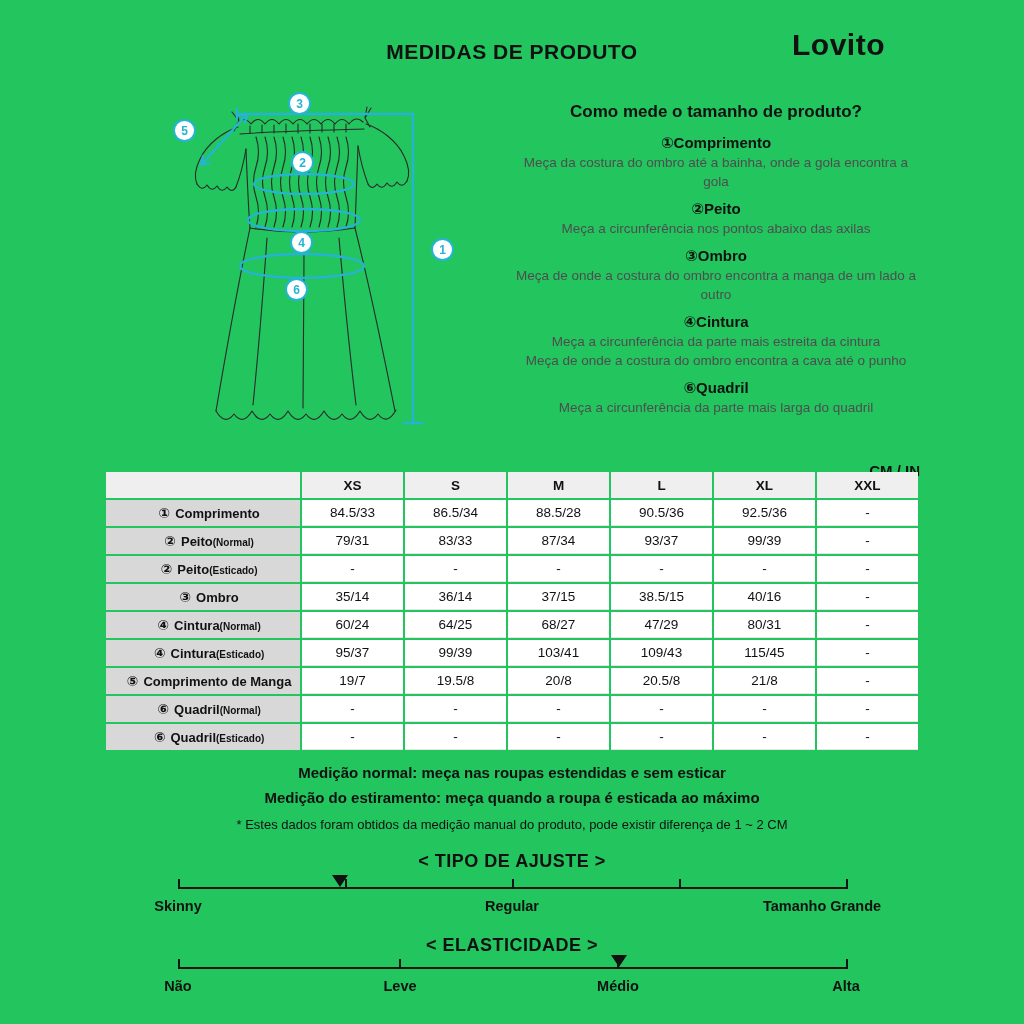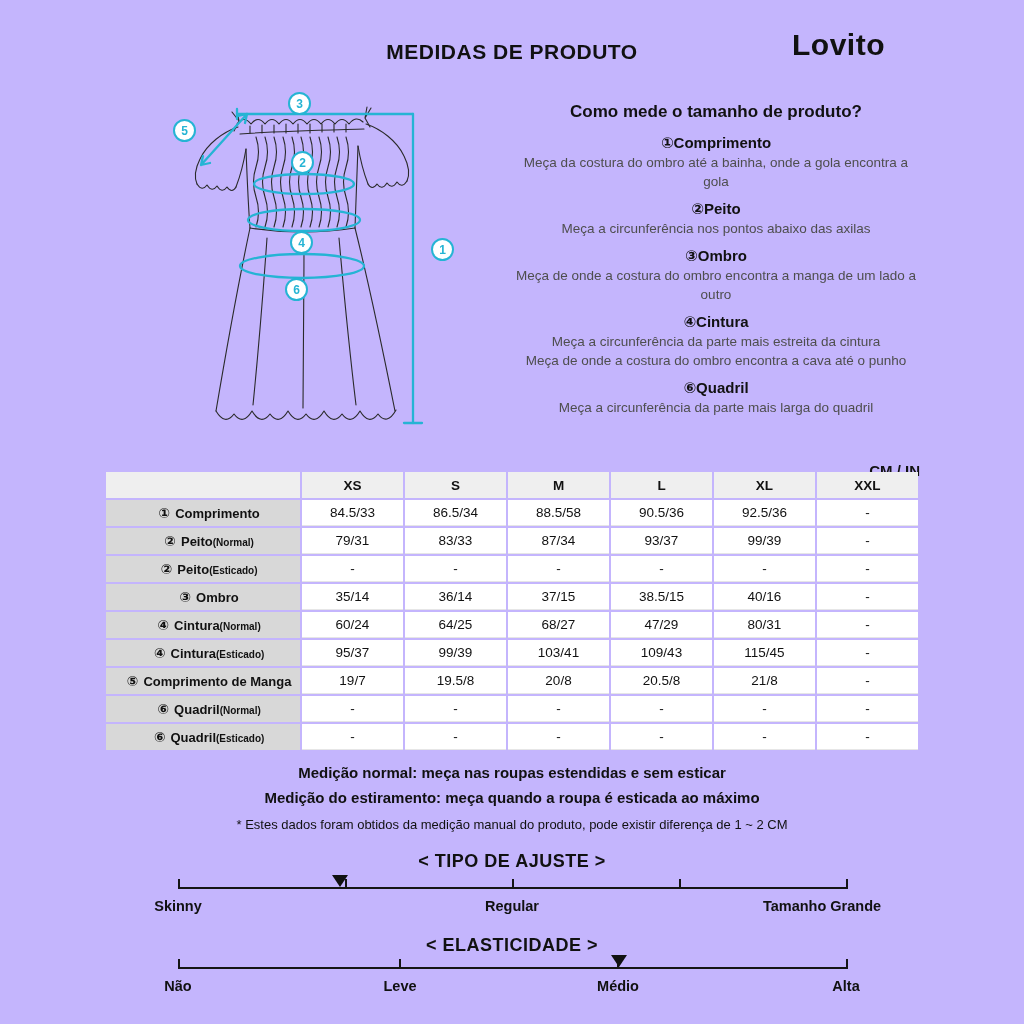--- a/index.html
+++ b/index.html
@@ -2,21 +2,21 @@
 <html><head>
 <meta charset="utf-8">
 <style>
   * { margin:0; padding:0; box-sizing:border-box; }
   html,body { background:#fff; }
   body {
     width:1024px; height:1024px;
     font-family:"Liberation Sans","DejaVu Sans",sans-serif;
     color:#111;
   }
-  .canvas { position:relative; width:1024px; height:1024px; background:#c4b5fd; overflow:hidden; }
+  .canvas { position:relative; width:1024px; height:1024px; background:#22c55e; overflow:hidden; }
 
   .page-title {
     position:absolute; top:40px; left:0; width:100%;
     text-align:center; font-size:21px; font-weight:bold; letter-spacing:.5px;
   }
   .brand {
     position:absolute; top:28px; left:792px;
     font-size:30px; font-weight:bold; letter-spacing:.5px;
   }
 
@@ -175,21 +175,21 @@
       <th>S</th>
       <th>M</th>
       <th>L</th>
       <th>XL</th>
       <th>XXL</th>
     </tr>
     <tr>
       <td class="row-label"><span class="mk">①</span><span>Comprimento</span><span class="sub"></span></td>
       <td class="data">84.5/33</td>
       <td class="data">86.5/34</td>
-      <td class="data">88.5/58</td>
+      <td class="data">88.5/28</td>
       <td class="data">90.5/36</td>
       <td class="data">92.5/36</td>
       <td class="data">-</td>
     </tr>
     <tr>
       <td class="row-label"><span class="mk">②</span><span>Peito</span><span class="sub">(Normal)</span></td>
       <td class="data">79/31</td>
       <td class="data">83/33</td>
       <td class="data">87/34</td>
       <td class="data">93/37</td>

